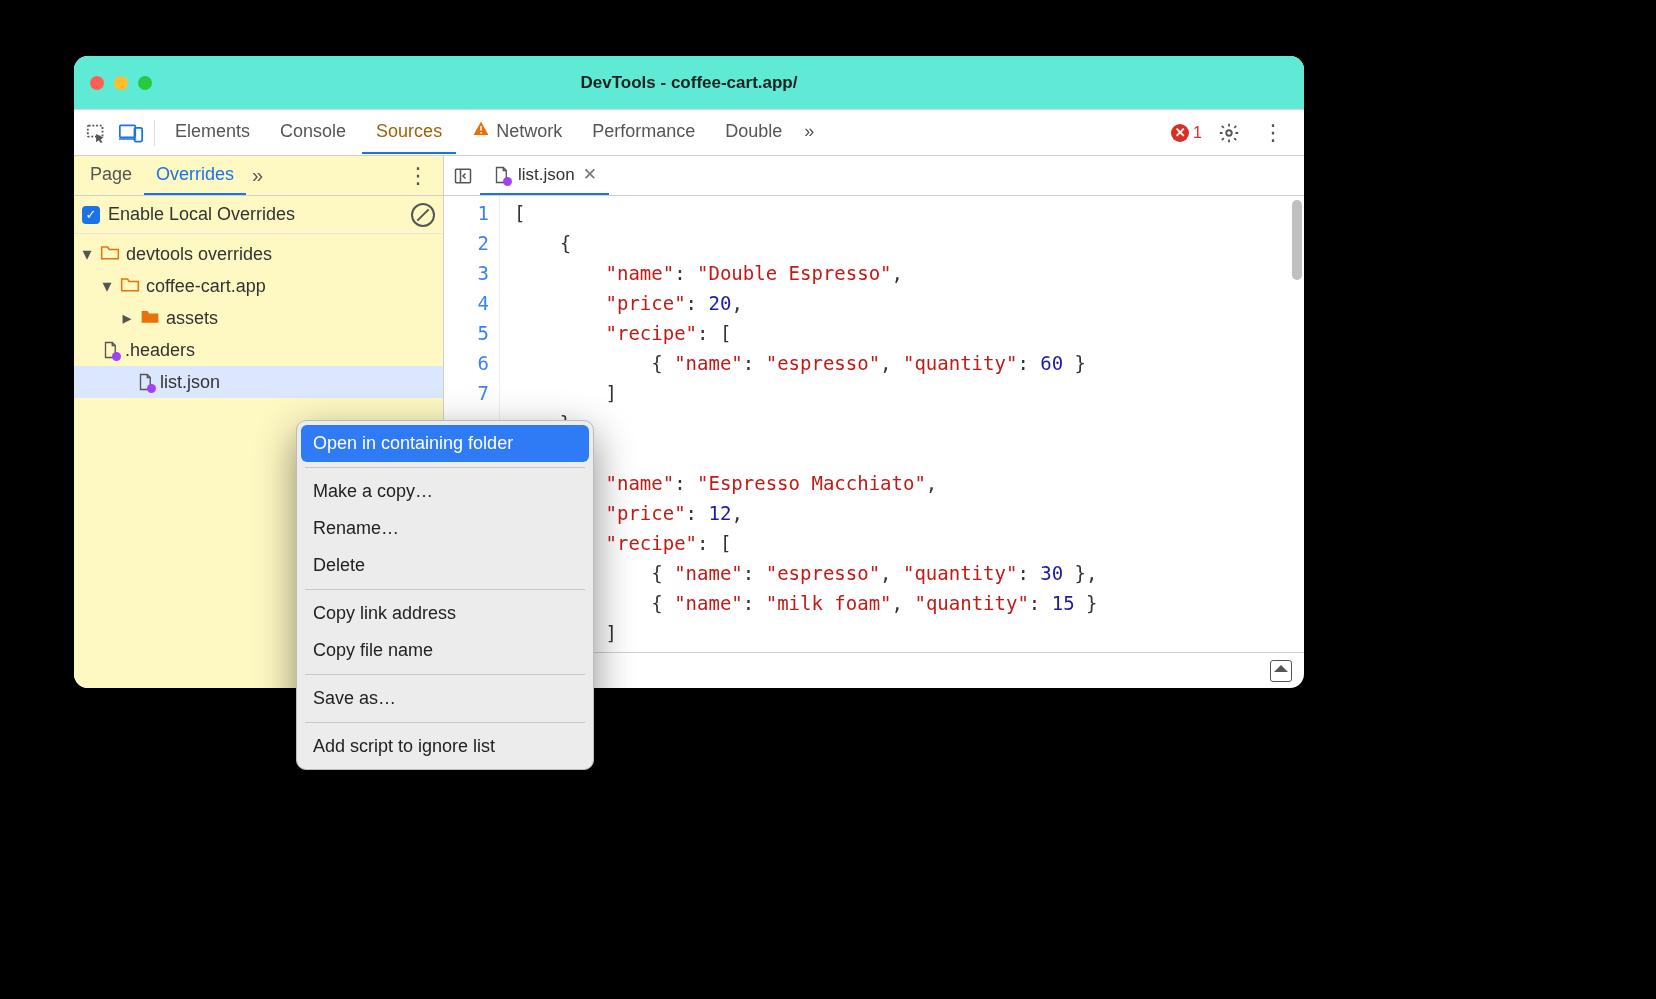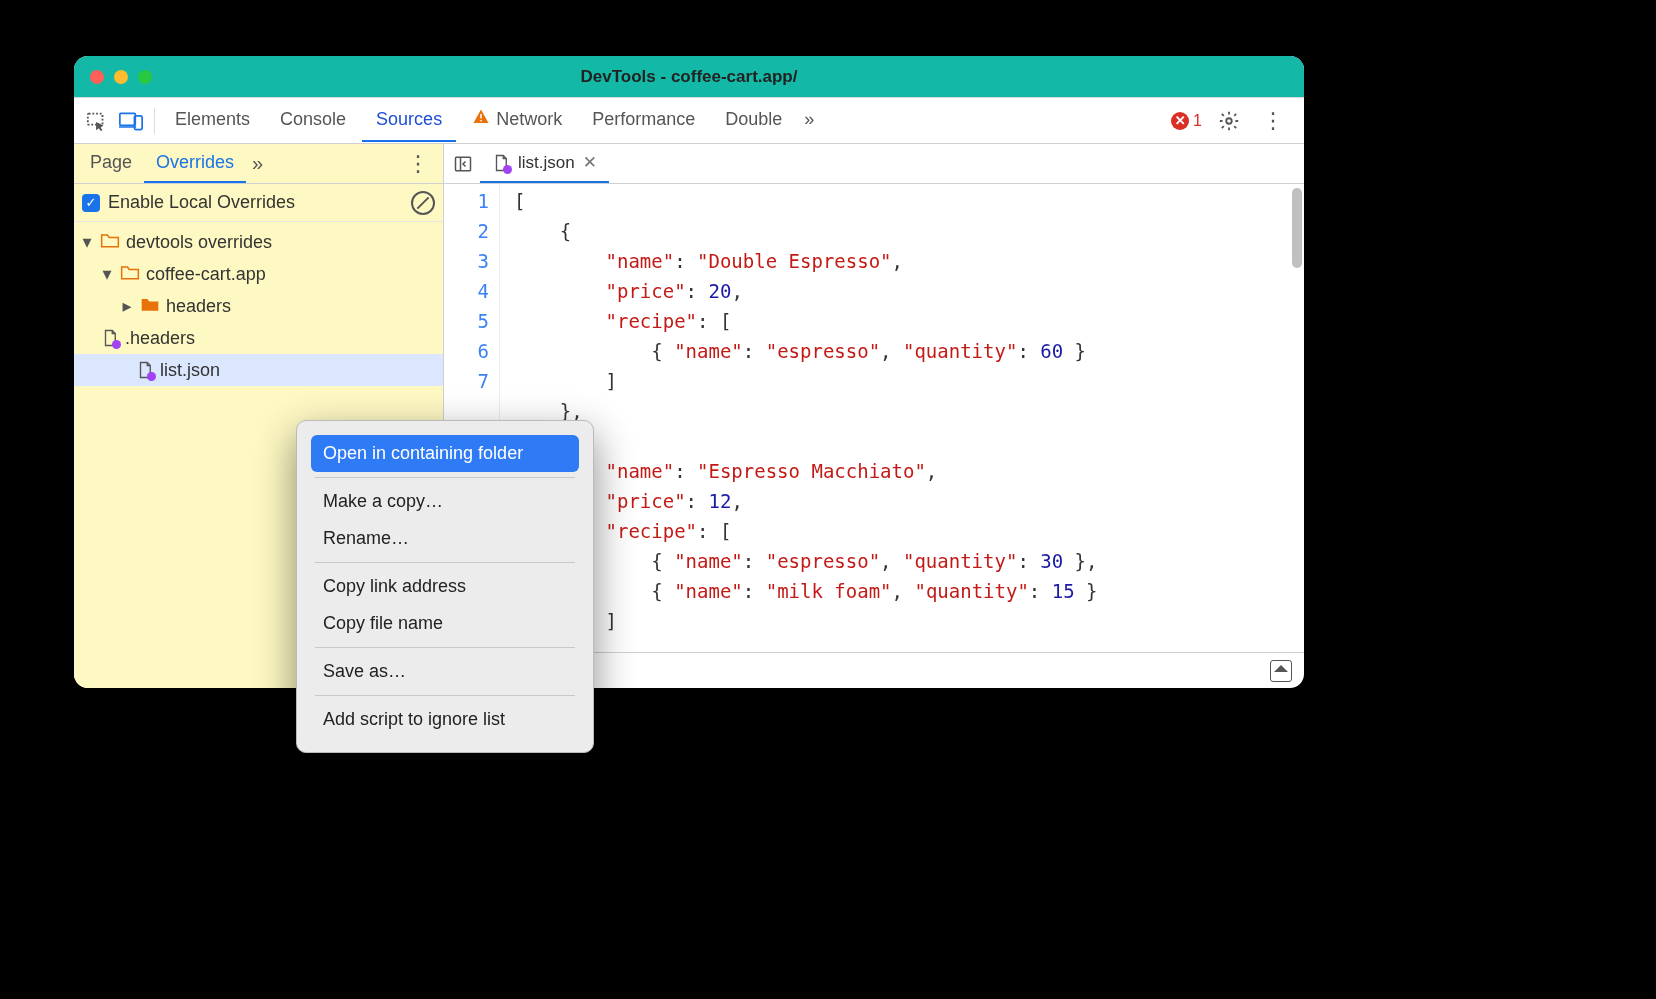--- a/index.html
+++ b/index.html
@@ -20,25 +20,25 @@
     height: 632px;
     background: #fff;
     border-radius: 14px;
     box-shadow: 0 18px 60px rgba(0,0,0,0.6);
     display: flex;
     flex-direction: column;
     overflow: hidden;
   }
   
   .titlebar {
-    height: 42px;
+    height: 54px;
     display: flex;
     align-items: center;
     position: relative;
-    background: #14b8a6;
+    background: #5eead4;
     border-bottom: 1px solid #d9d9d9;
   }
   .traffic-lights {
     display: flex;
     gap: 10px;
     padding-left: 16px;
   }
   .tl {
     width: 14px; height: 14px; border-radius: 50%;
   }
@@ -80,21 +80,21 @@
   }
   .tab {
     padding: 10px 14px;
     font-size: 18px;
     color: #555;
     cursor: default;
     display: flex; align-items: center; gap: 6px;
     border-bottom: 2px solid transparent;
   }
   .tab.active {
-    color: #1d4ed8;
+    color: #a16207;
     border-bottom-color: #1a73e8;
   }
   .tab .warn-icon { color: #e8710a; }
   .toolbar-right {
     margin-left: auto;
     display: flex; align-items: center; gap: 10px;
     padding-right: 8px;
   }
   .err-badge {
     display: flex; align-items: center; gap: 4px;
@@ -271,21 +271,21 @@
   
   .context-menu {
     position: absolute;
     left: 296px;
     top: 420px;
     width: 298px;
     background: #ececec;
     border: 1px solid #bbb;
     border-radius: 10px;
     box-shadow: 0 14px 40px rgba(0,0,0,0.45);
-    padding: 14px;
+    padding: 4px;
     font-size: 18px;
     color: #222;
   }
   .cm-item {
     padding: 8px 12px;
     border-radius: 6px;
   }
   .cm-item.highlight {
     background: #2f7bf5;
     color: #fff;
@@ -402,21 +402,21 @@
           </span>
           <span>coffee-cart.app</span>
         </div>
         <div class="tree-row" style="padding-left:46px;">
           <span class="arrow">▸</span>
           <span class="folder-icon filled">
             <svg width="20" height="18" viewBox="0 0 24 20">
                 <path fill="#e8710a" d="M2 4 h7 l2 3 h11 v11 H2 Z"></path>
               </svg>
           </span>
-          <span>headers</span>
+          <span>assets</span>
         </div>
         <div class="tree-row" style="padding-left:27px;">
           <span class="file-icon">
             <svg viewBox="0 0 24 24" fill="none" stroke="#555" stroke-width="1.8">
                 <path d="M6 2 h9 l4 4 v16 H6 Z"></path>
                 <path d="M15 2 v4 h4"></path>
               </svg>
             <span class="override-dot"></span>
           </span>
           <span>.headers</span>
@@ -486,20 +486,21 @@
       </div>
     </div>
   </div>
 </div>
 
 <div class="context-menu">
   <div class="cm-item highlight"><span>Open in containing folder</span></div>
   <div class="cm-sep"></div>
   <div class="cm-item"><span>Make a copy…</span></div>
   <div class="cm-item"><span>Rename…</span></div>
+  <div class="cm-item"><span>Delete</span></div>
   <div class="cm-sep"></div>
   <div class="cm-item"><span>Copy link address</span></div>
   <div class="cm-item"><span>Copy file name</span></div>
   <div class="cm-sep"></div>
   <div class="cm-item"><span>Save as…</span></div>
   <div class="cm-sep"></div>
   <div class="cm-item"><span>Add script to ignore list</span></div>
 </div>
 
 </body></html>

